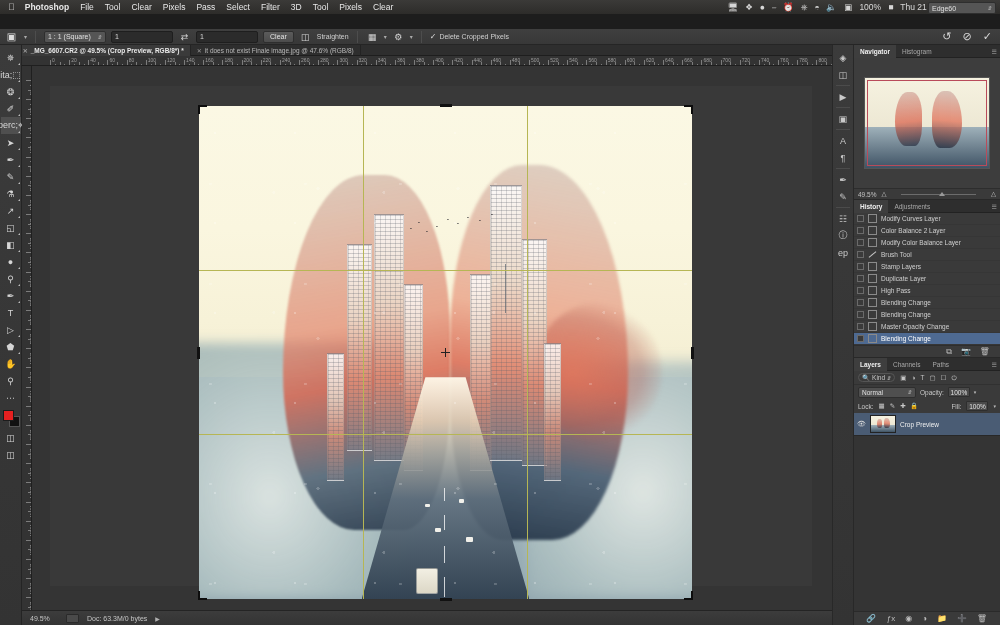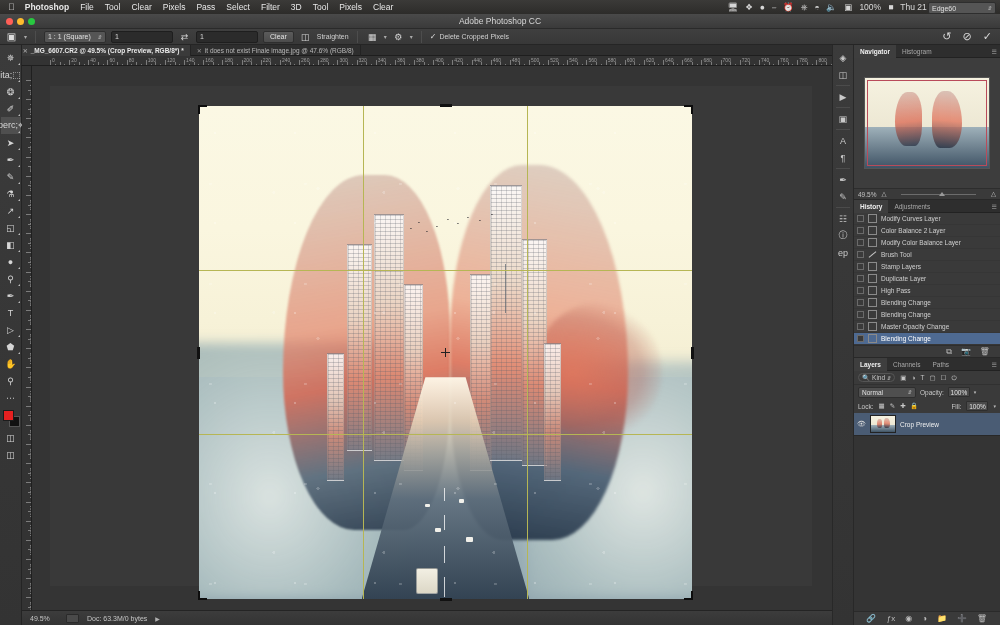--- a/index.html
+++ b/index.html
@@ -337,28 +337,20 @@
       <span class="ic">🔈</span>
       <span class="ic">▣</span>
       <span class="ic">100%</span>
       <span class="ic">■</span>
       <span class="ic">Thu 21 Jan  21:02</span>
       <span class="ic">🔍</span>
       <span class="ic">≡</span>
     </div>
   </div>
 
-  <div class="titlebar">
-    <div class="traffic">
-      <span class="tl-red"></span>
-      <span class="tl-yellow"></span>
-      <span class="tl-green"></span>
-    </div>
-    <div class="title-text">Adobe Photoshop CC</div>
-  </div>
 
   <div class="optionsbar">
     <span class="opt-tool-icon">▣</span>
     <span class="opt-caret">▾</span>
     <span class="opt-sep"></span>
     <span class="opt-select">
       <span>1 : 1 (Square)</span>
       <span class="tiny-caret">⇵</span>
     </span>
     <span class="opt-input">

